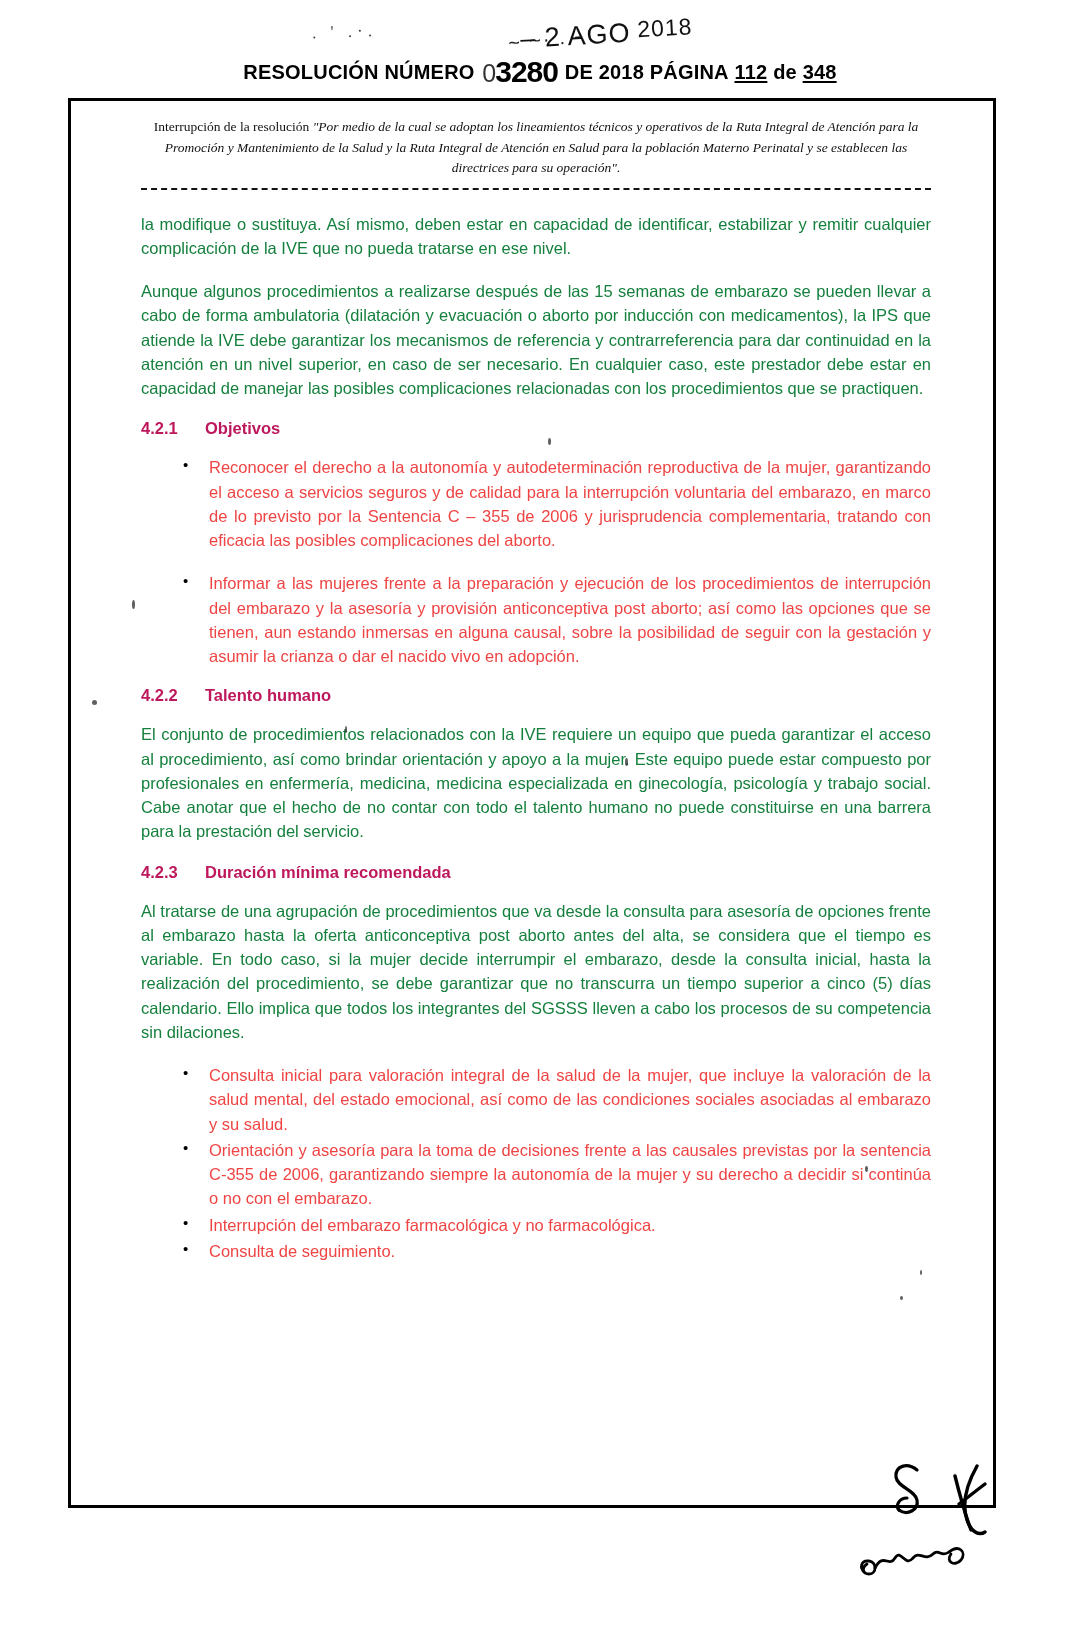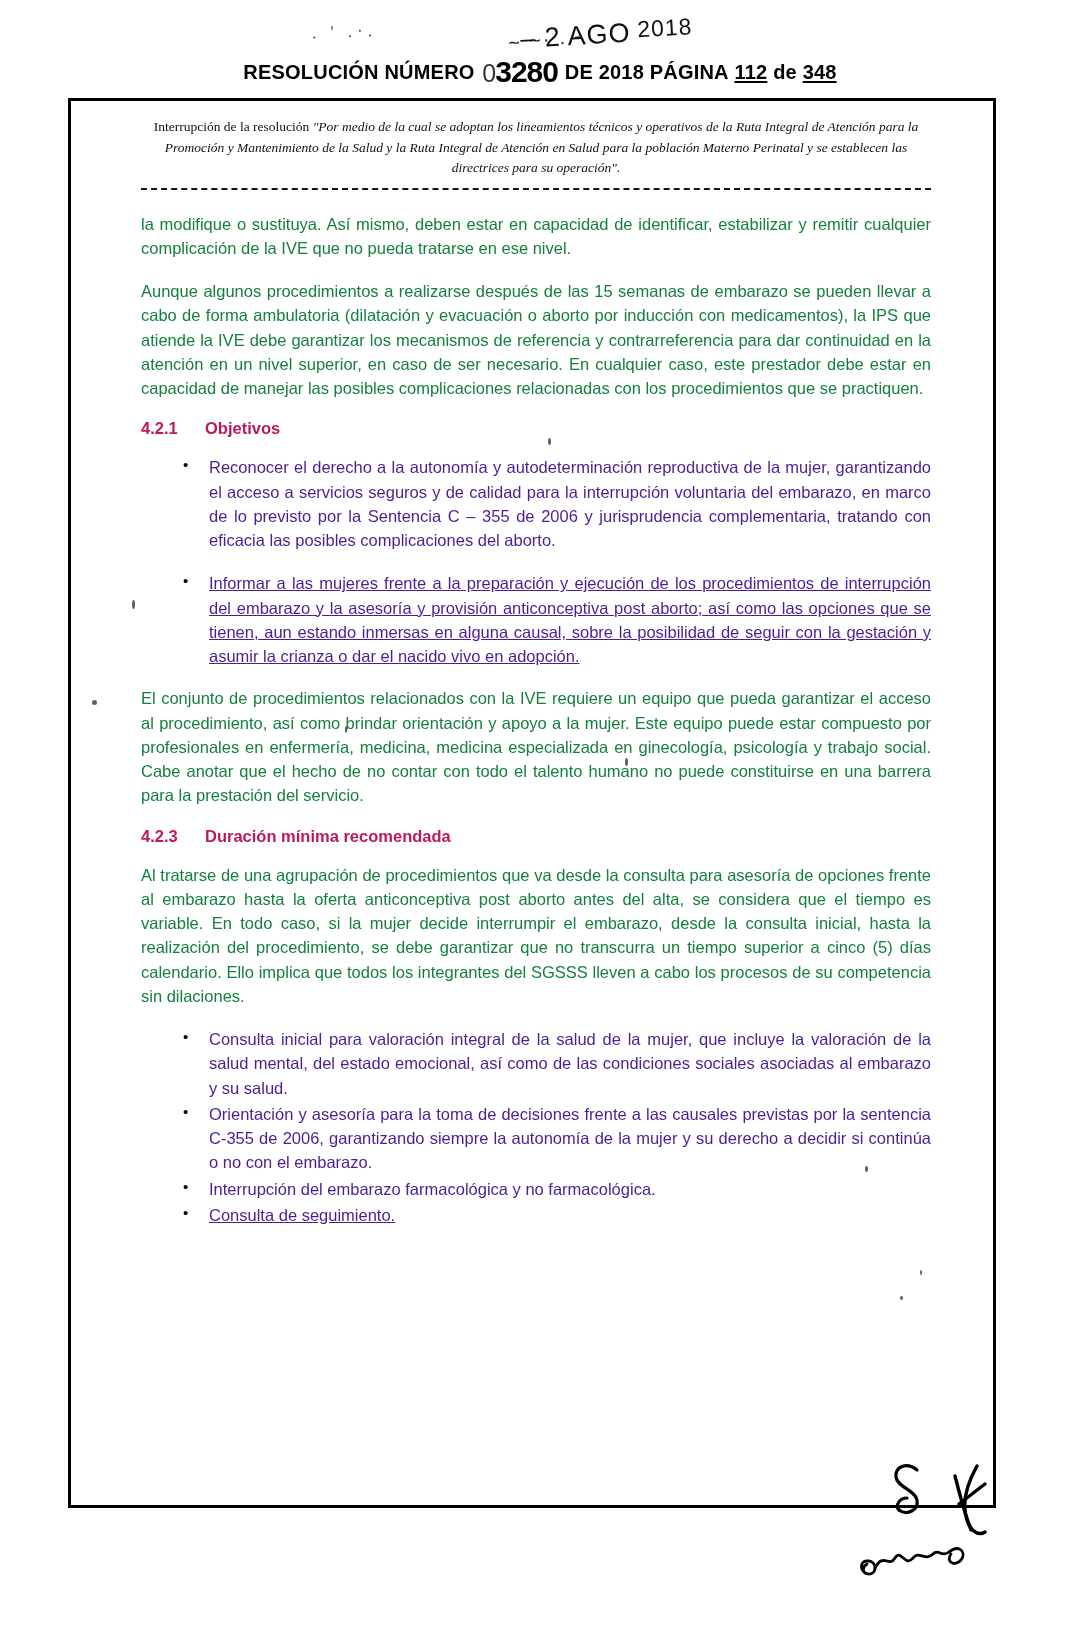--- a/index.html
+++ b/index.html
@@ -174,23 +174,23 @@
     padding: 0;
   }
   ul.bullets > li {
     position: relative;
     padding-left: 68px;
     margin-bottom: 19px;
     font-family: "Liberation Sans", sans-serif;
     font-size: 16.5px;
     line-height: 1.47;
     text-align: justify;
-    color: #4c1d95;
-  }
-  ul.bullets > li:last-child { margin-bottom: 0; text-decoration: underline; }
+    color: #ef4444;
+  }
+  ul.bullets > li:last-child { margin-bottom: 0; }
   ul.bullets.dense > li { margin-bottom: 2px; }
   ul.bullets > li::before {
     content: "\2022";
     position: absolute;
     left: 42px;
     top: -1px;
     font-size: 15px;
     line-height: 1.47;
     color: #000;
   }
@@ -251,20 +251,24 @@
 
       <h3 class="section-head">
         <span class="num">4.2.1</span>
         <span>Objetivos</span>
       </h3>
       <ul class="bullets">
         <li>Reconocer el derecho a la autonomía y autodeterminación reproductiva de la mujer, garantizando el acceso a servicios seguros y de calidad para la interrupción voluntaria del embarazo, en marco de lo previsto por la Sentencia C – 355 de 2006 y jurisprudencia complementaria, tratando con eficacia las posibles complicaciones del aborto.</li>
         <li>Informar a las mujeres frente a la preparación y ejecución de los procedimientos de interrupción del embarazo y la asesoría y provisión anticonceptiva post aborto; así como las opciones que se tienen, aun estando inmersas en alguna causal, sobre la posibilidad de seguir con la gestación y asumir la crianza o dar el nacido vivo en adopción.</li>
       </ul>
 
+      <h3 class="section-head">
+        <span class="num">4.2.2</span>
+        <span>Talento humano</span>
+      </h3>
       <p class="para">El conjunto de procedimientos relacionados con la IVE requiere un equipo que pueda garantizar el acceso al procedimiento, así como brindar orientación y apoyo a la mujer. Este equipo puede estar compuesto por profesionales en enfermería, medicina, medicina especializada en ginecología, psicología y trabajo social. Cabe anotar que el hecho de no contar con todo el talento humano no puede constituirse en una barrera para la prestación del servicio.</p>
 
       <h3 class="section-head">
         <span class="num">4.2.3</span>
         <span>Duración mínima recomendada</span>
       </h3>
       <p class="para">Al tratarse de una agrupación de procedimientos que va desde la consulta para asesoría de opciones frente al embarazo hasta la oferta anticonceptiva post aborto antes del alta, se considera que el tiempo es variable. En todo caso, si la mujer decide interrumpir el embarazo, desde la consulta inicial, hasta la realización del procedimiento, se debe garantizar que no transcurra un tiempo superior a cinco (5) días calendario. Ello implica que todos los integrantes del SGSSS lleven a cabo los procesos de su competencia sin dilaciones.</p>
 
       <ul class="bullets dense">
         <li>Consulta inicial para valoración integral de la salud de la mujer, que incluye la valoración de la salud mental, del estado emocional, así como de las condiciones sociales asociadas al embarazo y su salud.</li>

